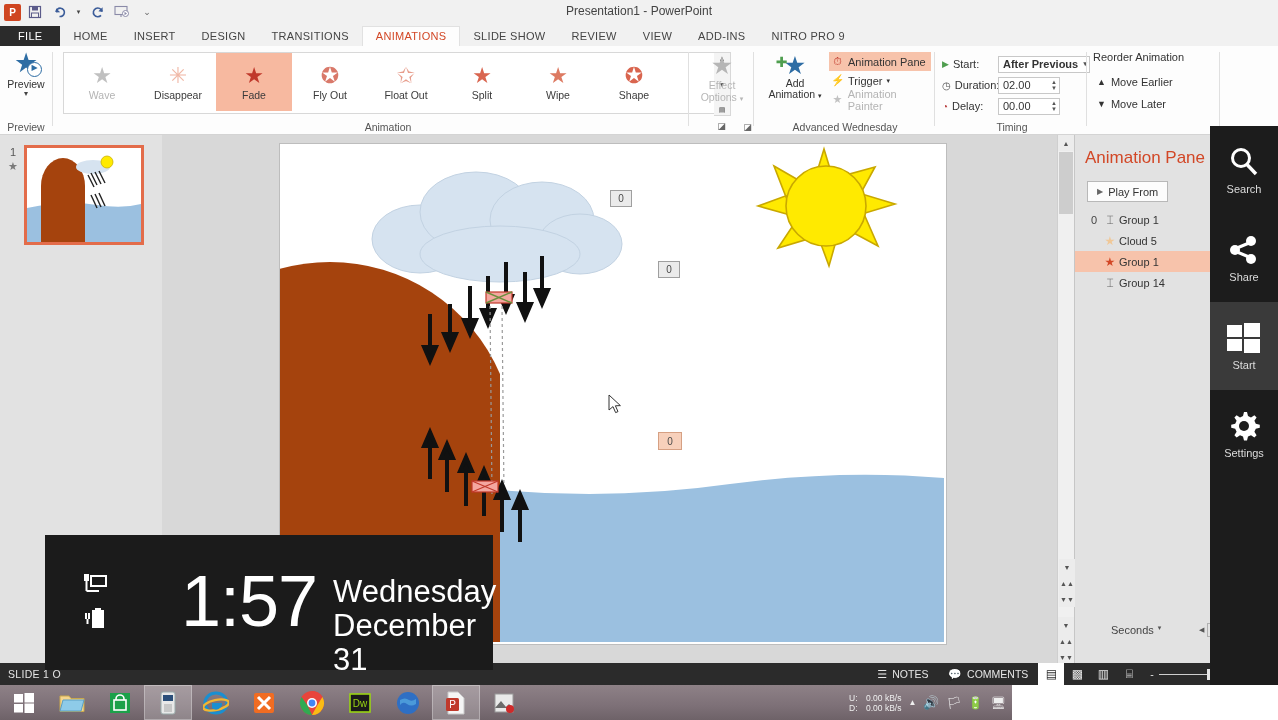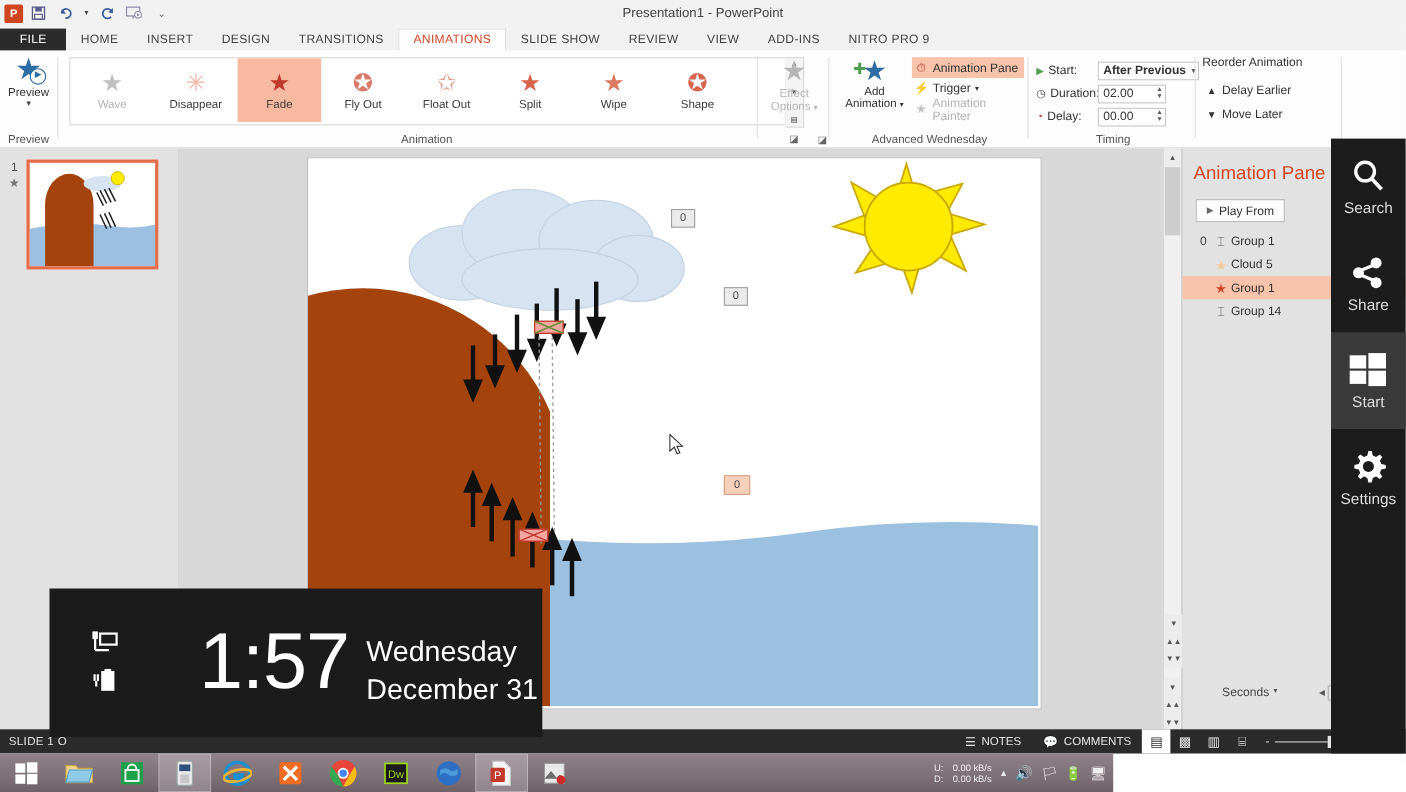--- a/index.html
+++ b/index.html
@@ -132,28 +132,28 @@
   .tb-ico.act{background:rgba(255,255,255,.22);box-shadow:inset 0 0 0 1px rgba(255,255,255,.3);}
   .tray{position:absolute;right:6px;top:0;height:35px;display:flex;align-items:center;gap:7px;color:#efefef;font-size:9px;}
   .netmon{display:flex;flex-direction:column;line-height:10px;font-size:8.5px;}
   .netrow{display:flex;gap:8px;}
   .netrow b{font-weight:normal;width:9px;}
 
   
   .charms{position:absolute;right:0;top:126px;width:68px;height:559px;background:#1c1c1c;}
   .charm{width:68px;height:88px;display:flex;flex-direction:column;align-items:center;justify-content:center;color:#ddd;}
   .charm.start{background:#3a3a3a;}
-  .charm .cl{font-size:14px;margin-top:4px;color:#dcdcdc;white-space:nowrap;}
+  .charm .cl{font-size:11px;margin-top:4px;color:#dcdcdc;white-space:nowrap;}
   .charm svg{display:block;}
 
   
   .clockoverlay{position:absolute;left:45px;top:535px;width:448px;height:135px;background:#1b1b1b;display:flex;align-items:center;}
   .co-icons{position:absolute;left:38px;top:38px;display:flex;flex-direction:column;gap:13px;color:#fff;}
   .co-time{position:absolute;left:136px;top:29px;font-size:72px;line-height:74px;color:#fff;font-weight:300;letter-spacing:-1px;}
-  .co-date{position:absolute;left:288px;top:40px;color:#fff;font-size:26px;line-height:34px;font-weight:300;}
+  .co-date{position:absolute;left:288px;top:40px;color:#fff;font-size:31px;line-height:34px;font-weight:300;}
 
   .cursor{position:absolute;left:608px;top:394px;}
 </style>
 </head>
 <body>
 
 <div class="app">
 
   <div class="titlebar">
     <div class="qat">
@@ -338,21 +338,21 @@
         </div>
       </div>
       <div class="rlabel">Timing</div>
     </div>
     <div class="rsep" style="left:1086px;"></div>
 
     <div class="rgroup g-reo">
       <div class="reo-title">Reorder Animation</div>
       <div class="reo-item" style="top:30px;">
         <span style="color:#333;font-size:9px;">▲</span>
-        <span>Delay Earlier</span>
+        <span>Move Earlier</span>
       </div>
       <div class="reo-item" style="top:52px;">
         <span style="color:#333;font-size:9px;">▼</span>
         <span>Move Later</span>
       </div>
     </div>
     <div class="rsep" style="left:1219px;"></div>
   </div>
 
   <div class="thumbpane"></div>

